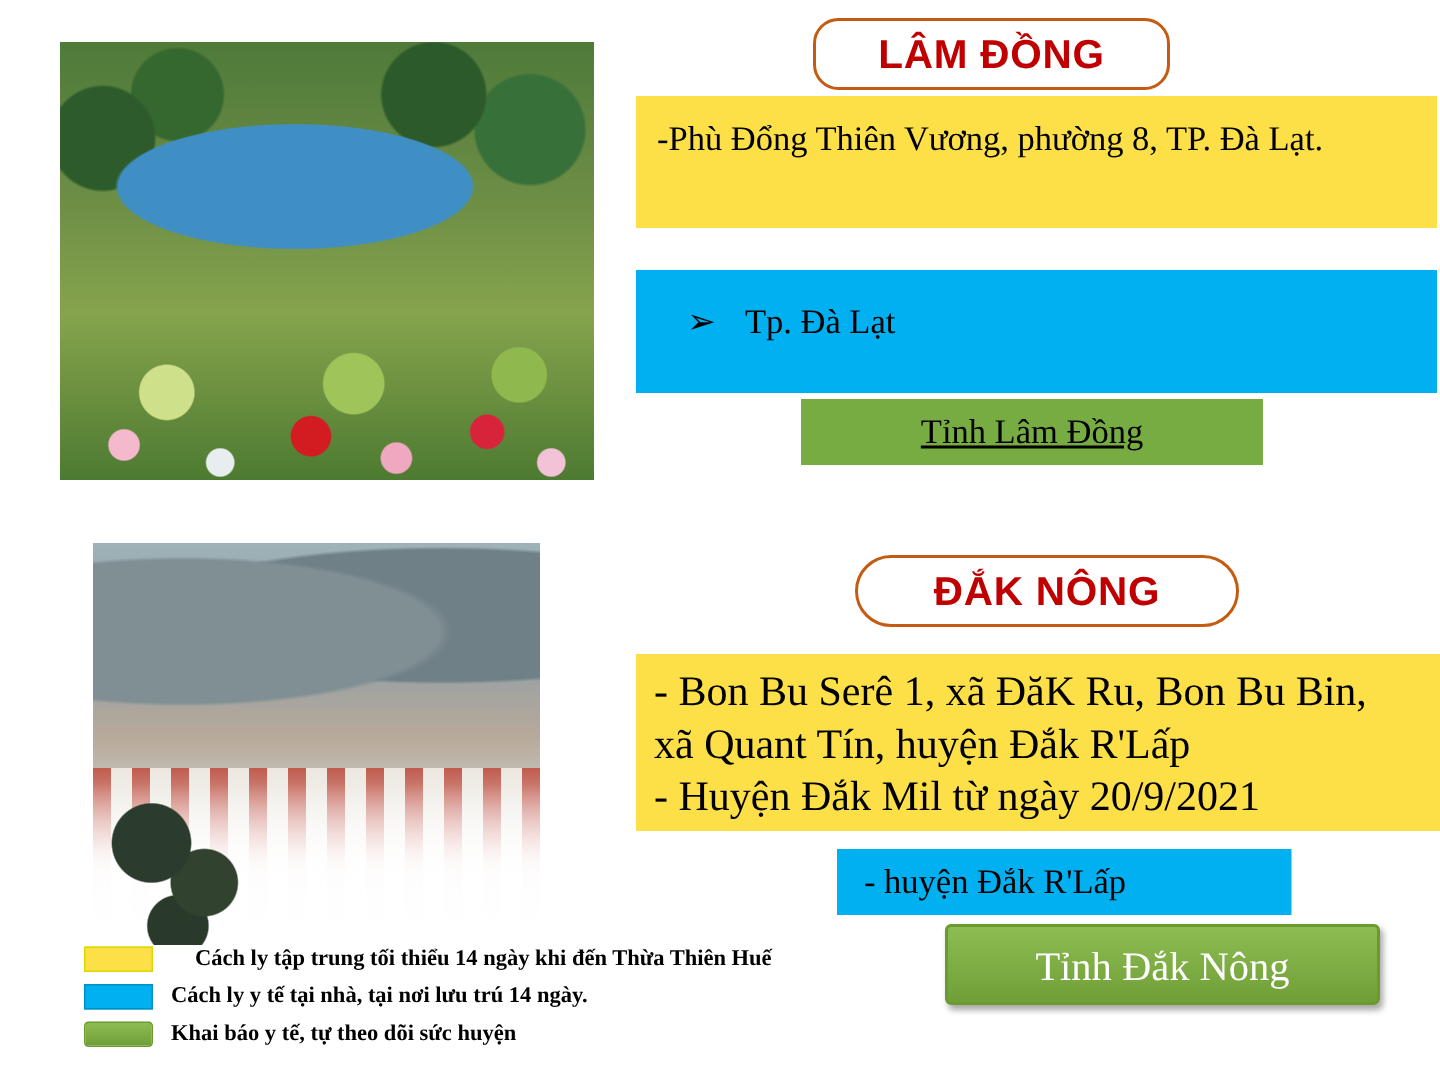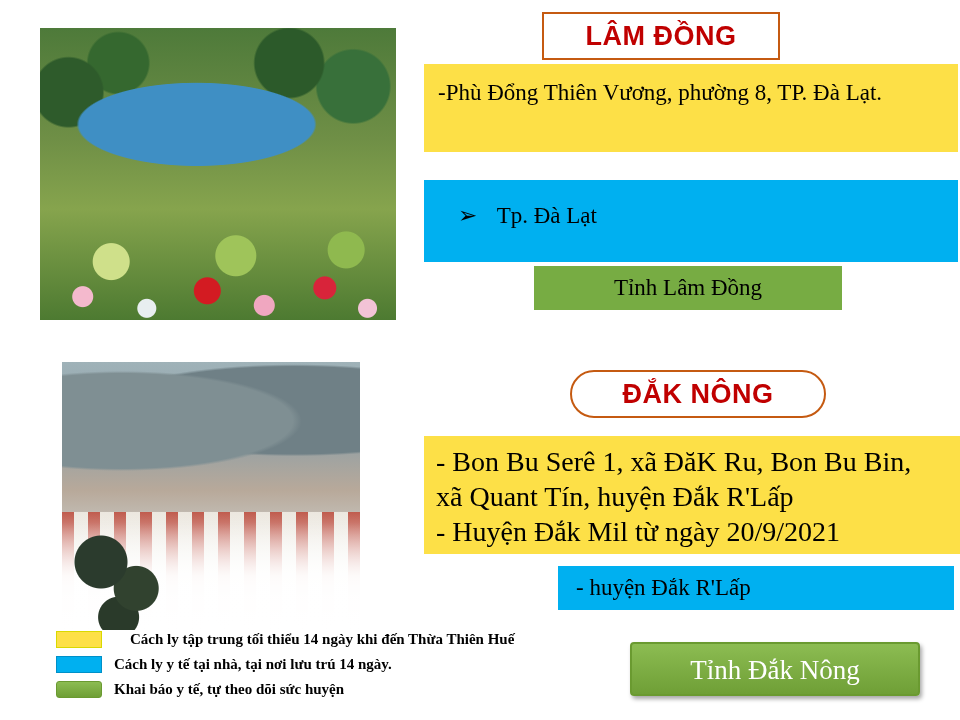--- a/index.html
+++ b/index.html
@@ -99,20 +99,21 @@
     color: #c00000;
     letter-spacing: 0.5px;
   }
   #title-lam-dong {
     left: 542px;
     top: 12px;
     width: 234px;
     height: 44px;
     line-height: 44px;
     font-size: 27px;
+    border-radius: 17px;
   }
   #title-dak-nong {
     left: 570px;
     top: 370px;
     width: 252px;
     height: 44px;
     line-height: 44px;
     font-size: 27px;
     border-radius: 24px;
   }
@@ -152,45 +153,46 @@
   }
   #box-lam-dong-province {
     left: 534px;
     top: 266px;
     width: 308px;
     height: 44px;
     line-height: 44px;
     text-align: center;
     font-size: 23px;
     color: #000000;
+    text-decoration: underline;
   }
 
   #box-dak-nong-address {
     left: 424px;
     top: 436px;
     width: 554px;
     height: 118px;
     padding: 8px 12px 0 12px;
     font-size: 28px;
     line-height: 35px;
     color: #000000;
   }
   #box-dak-nong-district {
     left: 558px;
     top: 566px;
-    width: 396px;
+    width: 303px;
     height: 44px;
     line-height: 44px;
     padding-left: 18px;
     font-size: 23px;
     color: #000000;
   }
   #box-dak-nong-province {
     left: 630px;
-    top: 642px;
+    top: 616px;
     width: 290px;
     height: 54px;
     line-height: 52px;
     text-align: center;
     font-size: 27px;
     color: #ffffff;
     border: 2px solid #6a9a30;
     border-radius: 4px;
     background: linear-gradient(#8cbc52, #6f9f36);
     box-shadow: 2px 3px 4px rgba(0,0,0,0.35);

